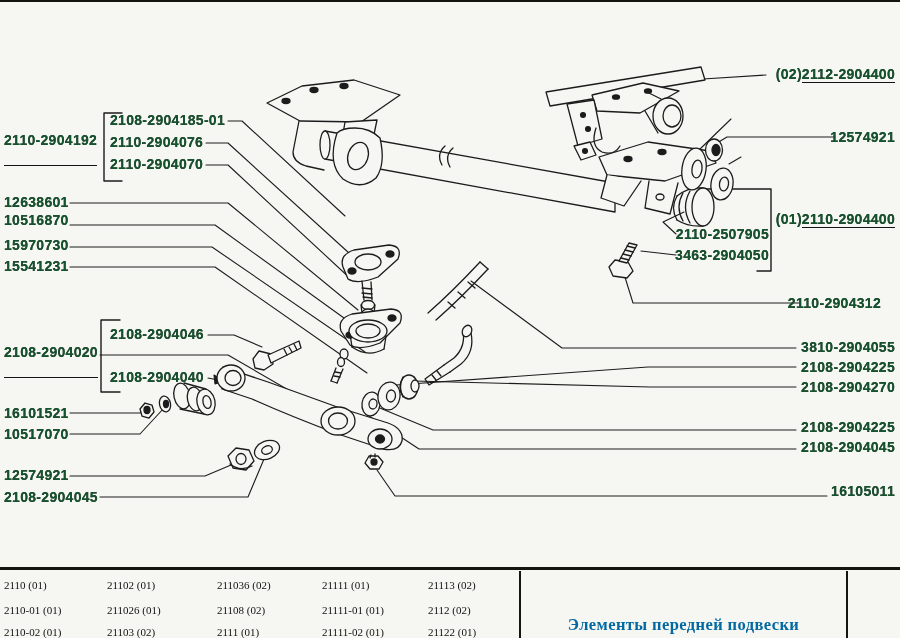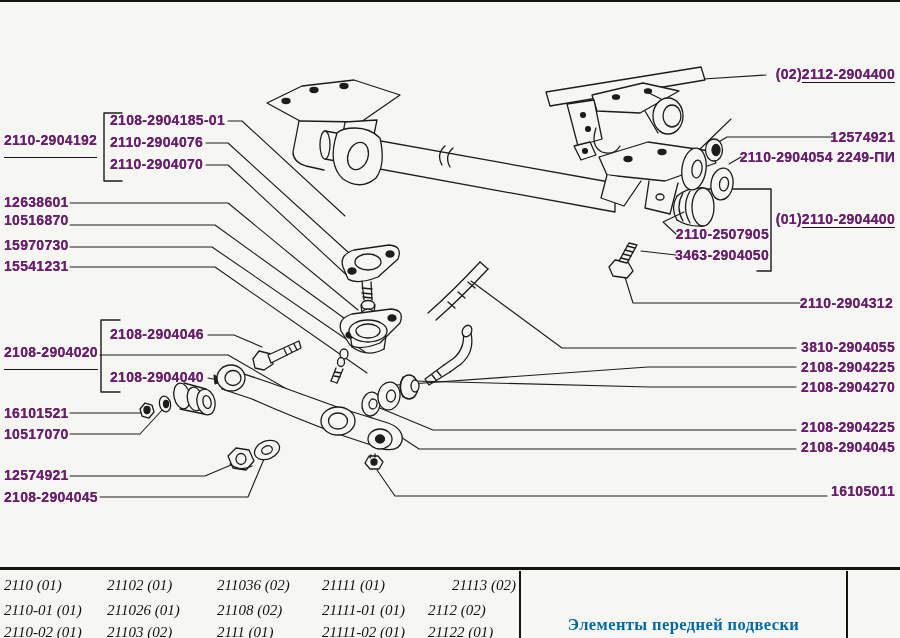--- a/index.html
+++ b/index.html
@@ -5,35 +5,35 @@
   html,body{margin:0;padding:0;}
   #page{
     position:relative;width:900px;height:638px;overflow:hidden;
     background:#f6f6f3;
     font-family:"Liberation Sans",sans-serif;
     color:#1a1a1a;
   }
   #top-edge{position:absolute;left:0;top:0;width:900px;height:2px;background:#15150f;}
   .lbl{
     position:absolute;height:17px;line-height:17px;white-space:nowrap;
-    font-size:14px;font-weight:bold;letter-spacing:.3px;color:#701a75;
+    font-size:14px;font-weight:bold;letter-spacing:.3px;color:#14532d;
     text-shadow:0 0 .5px #44403c;
   }
   .lbl.r{text-align:right;}
-  .ul{border-bottom:1.6px solid #141414;padding-bottom:8px;}
+  .ul{border-bottom:1.6px solid #141414;padding-bottom:16px;}
   .ulnum{border-bottom:1.6px solid #141414;}
   #diagram-svg{position:absolute;left:0;top:0;}
   
   #footer{position:absolute;left:0;top:563px;width:900px;height:75px;background:#f6f6f3;}
   #footer .rule-top{position:absolute;left:0;top:4px;width:900px;height:3px;background:#15150f;}
   #footer .v1{position:absolute;left:519px;top:8px;width:2px;height:67px;background:#15150f;}
   #footer .v2{position:absolute;left:846px;top:8px;width:2px;height:67px;background:#15150f;}
   .cell{
     position:absolute;height:16px;line-height:16px;white-space:nowrap;
-    font-family:"Liberation Serif",serif;font-size:15px;color:#111;font-style:italic;
+    font-family:"Liberation Serif",serif;font-size:11px;color:#111;
   }
   #sheet-title{
     position:absolute;left:521px;top:8px;width:325px;height:67px;
     display:flex;align-items:center;justify-content:center;
     font-family:"Liberation Serif",serif;font-weight:bold;font-size:16.5px;color:#0369a1;
     letter-spacing:.4px;
     margin-top:20px;
   }
   #sheet-code{
     position:absolute;left:848px;top:8px;width:52px;height:67px;
@@ -282,42 +282,41 @@
   <div class="lbl" style="left:110px;top:326px">2108-2904046</div>
   <div class="lbl ul" style="left:4px;top:344px">2108-2904020</div>
   <div class="lbl" style="left:110px;top:369px">2108-2904040</div>
   <div class="lbl" style="left:4px;top:405px">16101521</div>
   <div class="lbl" style="left:4px;top:426px">10517070</div>
   <div class="lbl" style="left:4px;top:467px">12574921</div>
   <div class="lbl" style="left:4px;top:489px">2108-2904045</div>
 
   <div class="lbl r" style="right:5px;top:66px"><span>(02)</span><span class="ulnum">2112-2904400</span></div>
   <div class="lbl r" style="right:5px;top:129px">12574921</div>
-  <div class="lbl r" style="right:5px;top:149px">2110-2904054 2249-ПИ</div>
   <div class="lbl r" style="right:5px;top:211px"><span>(01)</span><span class="ulnum">2110-2904400</span></div>
   <div class="lbl r" style="right:131px;top:226px">2110-2507905</div>
   <div class="lbl r" style="right:131px;top:247px">3463-2904050</div>
-  <div class="lbl r" style="right:7px;top:295px">2110-2904312</div>
+  <div class="lbl r" style="right:19px;top:295px">2110-2904312</div>
   <div class="lbl r" style="right:5px;top:339px">3810-2904055</div>
   <div class="lbl r" style="right:5px;top:359px">2108-2904225</div>
   <div class="lbl r" style="right:5px;top:379px">2108-2904270</div>
   <div class="lbl r" style="right:5px;top:419px">2108-2904225</div>
   <div class="lbl r" style="right:5px;top:439px">2108-2904045</div>
   <div class="lbl r" style="right:5px;top:483px">16105011</div>
 
   <div id="footer">
     <div class="rule-top"></div>
     <div class="v1"></div>
     <div class="v2"></div>
 
     <div class="cell" style="left:4px;top:14px">2110 (01)</div>
     <div class="cell" style="left:107px;top:14px">21102 (01)</div>
     <div class="cell" style="left:217px;top:14px">211036 (02)</div>
     <div class="cell" style="left:322px;top:14px">21111 (01)</div>
-    <div class="cell" style="left:452px;top:14px">21113 (02)</div>
+    <div class="cell" style="left:428px;top:14px">21113 (02)</div>
 
     <div class="cell" style="left:4px;top:39px">2110-01 (01)</div>
     <div class="cell" style="left:107px;top:39px">211026 (01)</div>
     <div class="cell" style="left:217px;top:39px">21108 (02)</div>
     <div class="cell" style="left:322px;top:39px">21111-01 (01)</div>
     <div class="cell" style="left:428px;top:39px">2112 (02)</div>
 
     <div class="cell" style="left:4px;top:61px">2110-02 (01)</div>
     <div class="cell" style="left:107px;top:61px">21103 (02)</div>
     <div class="cell" style="left:217px;top:61px">2111 (01)</div>

